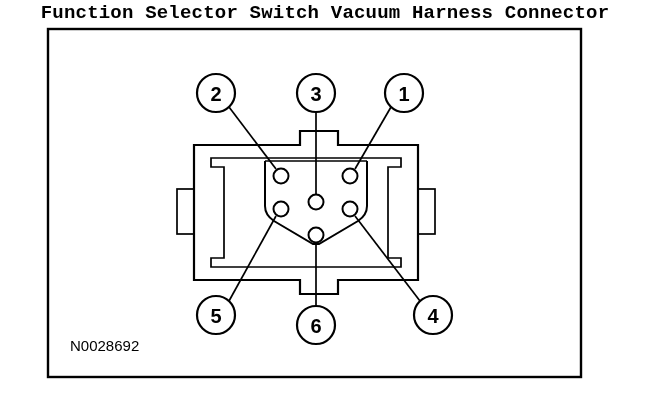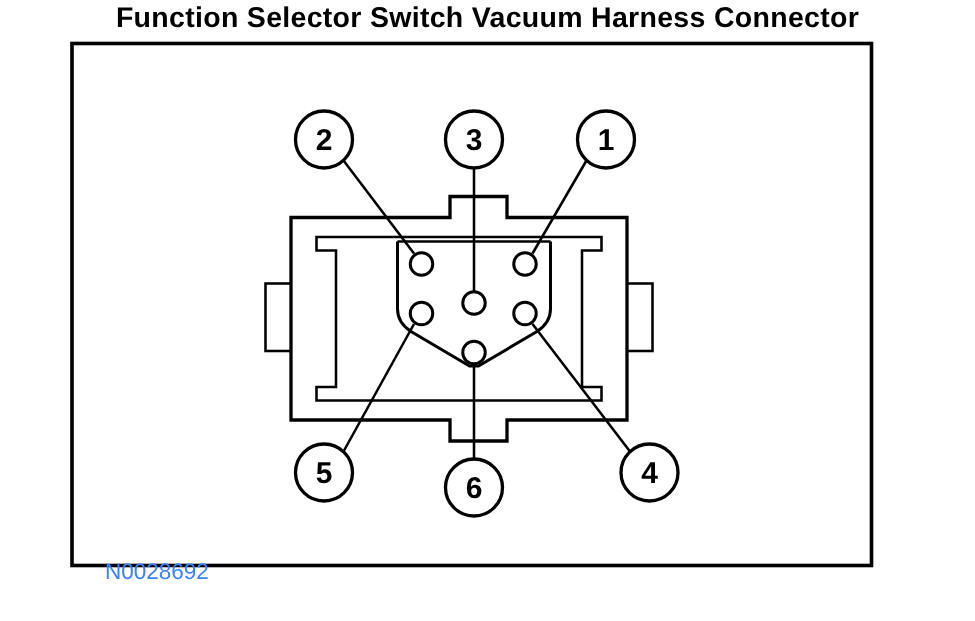--- a/index.html
+++ b/index.html
@@ -18,21 +18,21 @@
     width: 650px;
     height: 414px;
     background: #ffffff;
   }
   #figure-title {
     position: absolute;
     left: 0;
     top: 2px;
     width: 650px;
     text-align: center;
-    font-family: Liberation Sans, sans-serif;
+    font-family: Liberation Mono, monospace;
     font-weight: bold;
     font-size: 19px;
     letter-spacing: 0.2px;
     color: #000000;
     white-space: nowrap;
   }
   #diagram-svg {
     position: absolute;
     left: 0;
     top: 0;
@@ -89,23 +89,22 @@
     fill: #000000;
     text-anchor: middle;
     dominant-baseline: central;
   }
   #part-number {
     position: absolute;
     left: 70px;
     top: 337px;
     font-family: "Liberation Sans", sans-serif;
     font-size: 15px;
-    color: #3b82f6;
+    color: #000000;
     white-space: nowrap;
-    margin-top: 36px;
   }
 </style>
 </head>
 <body>
 
 <div id="page">
 
   <div id="figure-title">Function Selector Switch Vacuum Harness Connector</div>
 
   <svg id="diagram-svg" width="650" height="414" viewBox="0 0 650 414">

